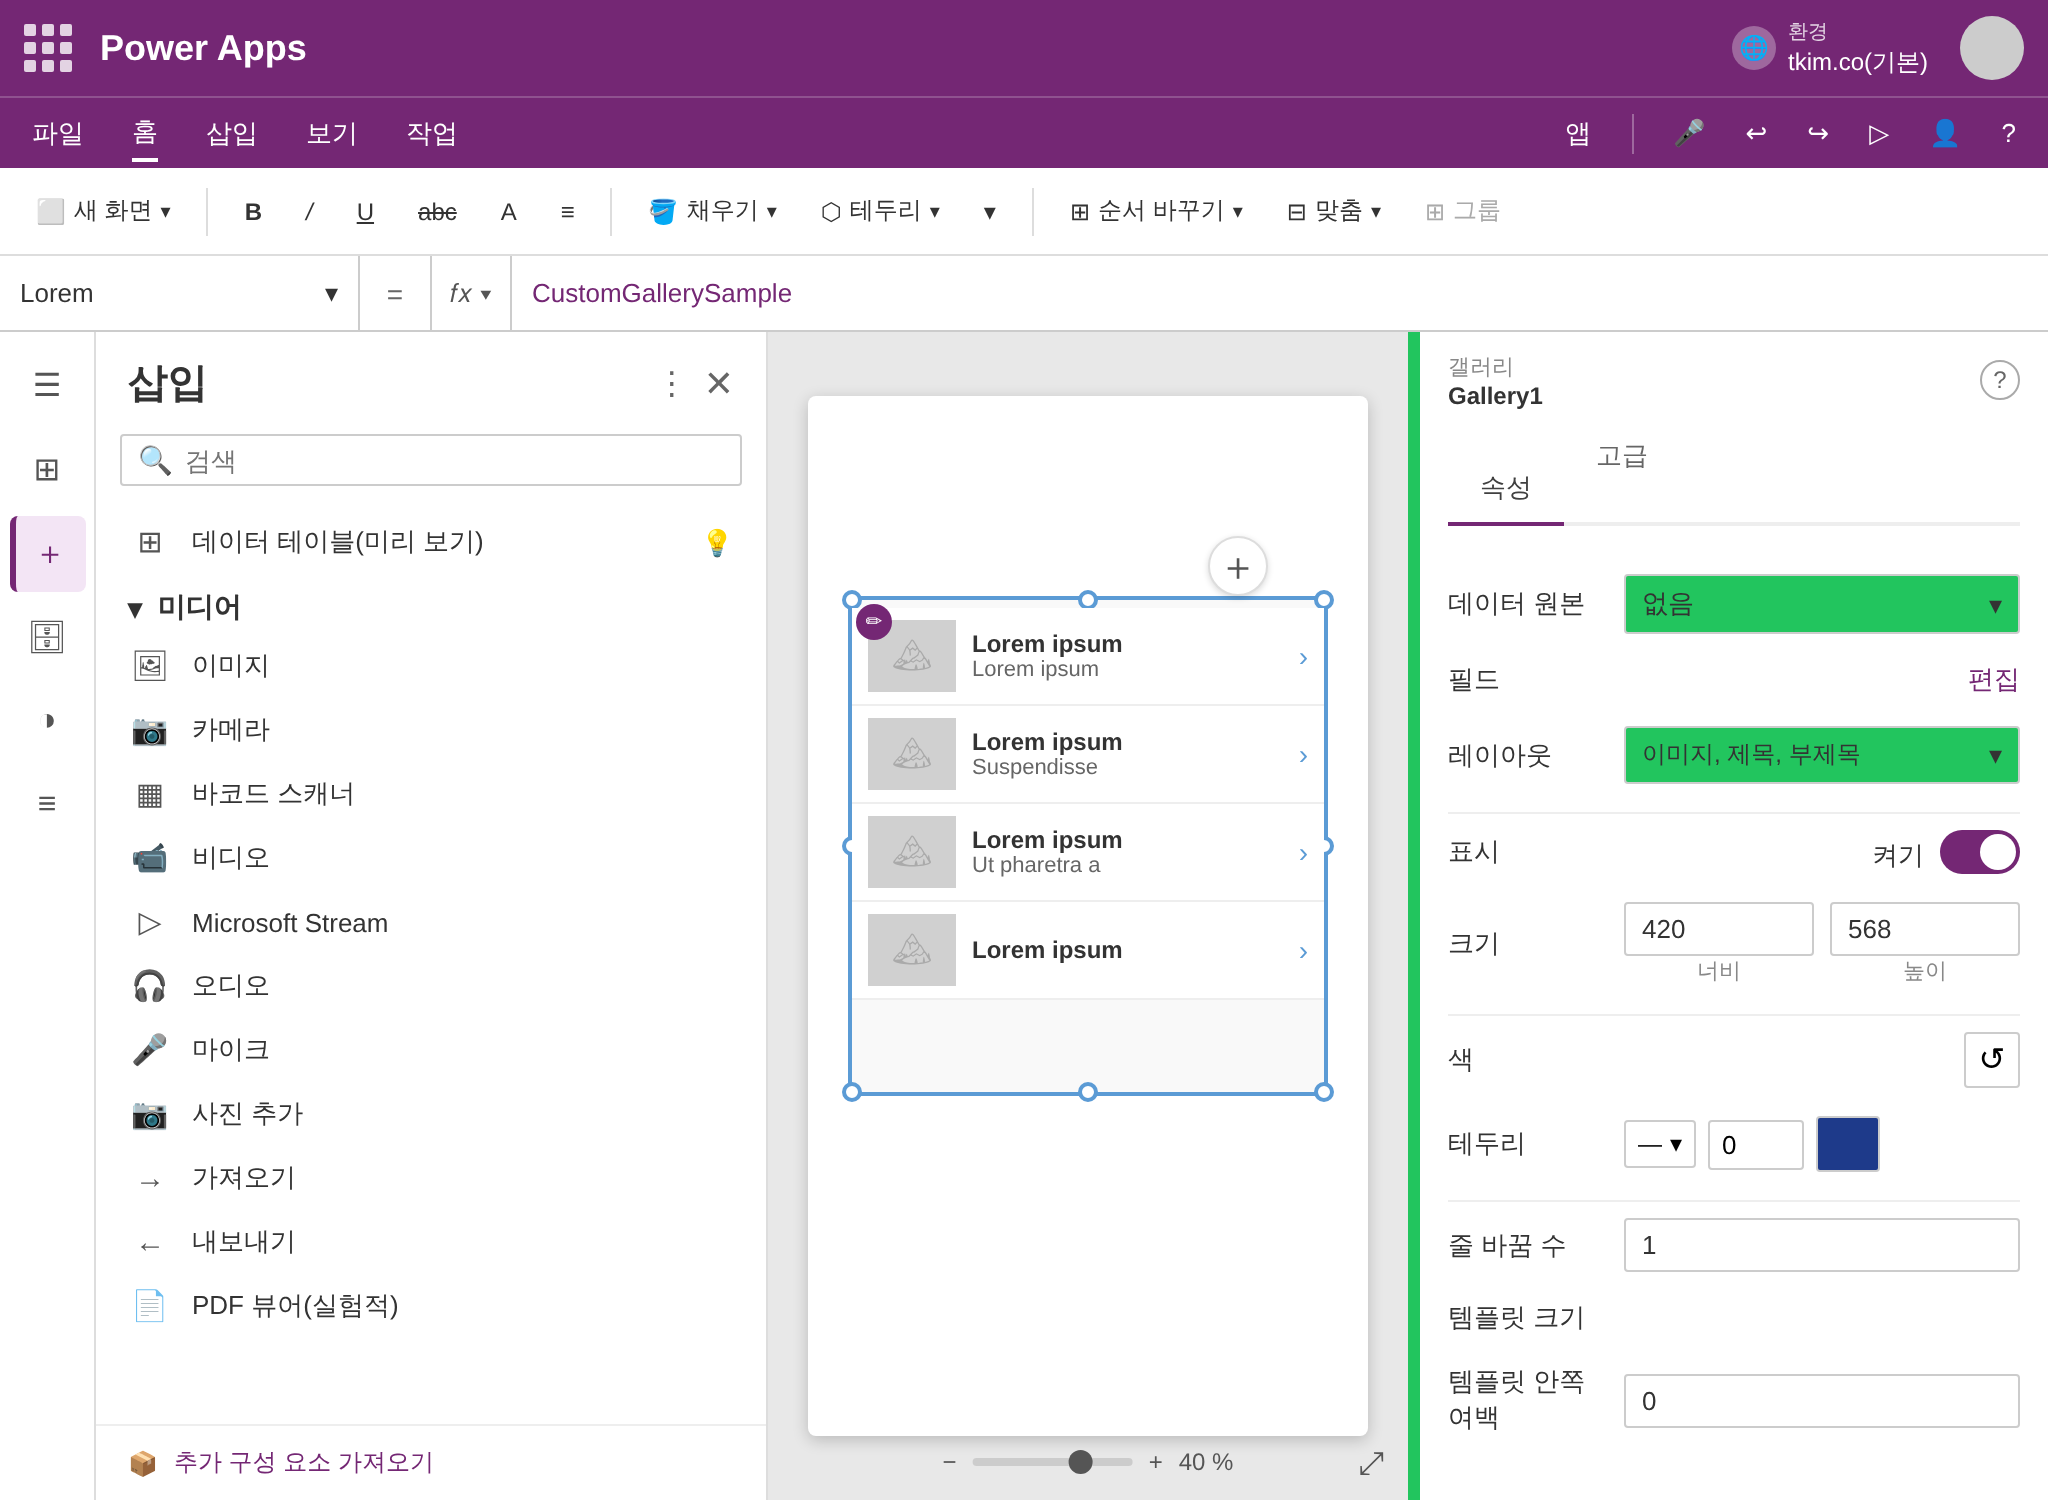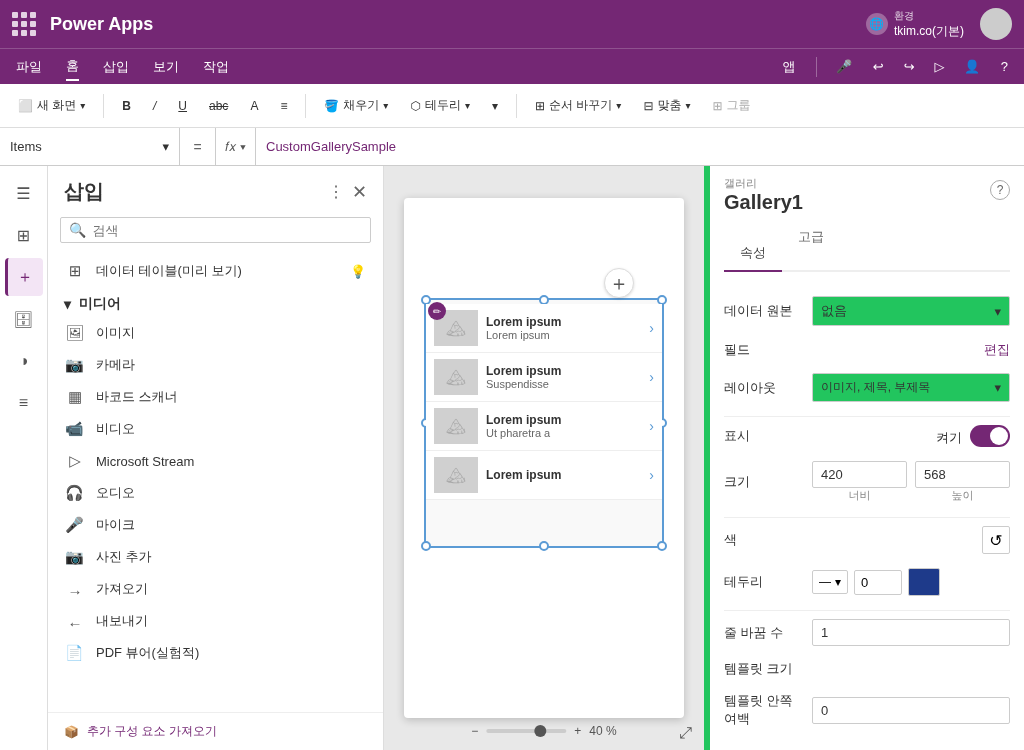--- a/index.html
+++ b/index.html
@@ -330,21 +330,21 @@
       display: flex;
       flex-direction: column;
     }
     .rp-header {
       padding: 10px 14px 0;
       display: flex;
       align-items: flex-start;
       justify-content: space-between;
     }
     .rp-label { font-size: 11px; color: #888; }
-    .rp-title { font-size: 20px; font-weight: 600; color: #333; text-align: center; }
+    .rp-title { font-size: 12px; font-weight: 600; color: #333; text-align: center; }
     .rp-help { width: 20px; height: 20px; border-radius: 50%; border: 1px solid #aaa; display:flex; align-items:center; justify-content:center; font-size: 12px; color: #666; cursor: pointer; margin-top: 4px; }
     .rp-tabs {
       display: flex;
       border-bottom: 2px solid #eee;
       margin: 8px 14px 0;
     }
     .rp-tab {
       padding: 6px 16px 8px;
       font-size: 13px;
       cursor: pointer;
@@ -499,21 +499,21 @@
     <span class="toolbar-chevron">▾</span>
   </div>
   <div class="toolbar-btn" style="color:#aaa">
     <span>⊞</span>
     <span>그룹</span>
   </div>
 </div>
 
 <div class="formulabar">
   <div class="formulabar-name">
-    <span>Items</span>
+    <span>Lorem</span>
     <span>▾</span>
   </div>
   <div class="formulabar-eq">=</div>
   <div class="formulabar-fx">𝑓𝑥 ▾</div>
   <input class="formulabar-input" value="CustomGallerySample" style="">
 </div>
 
 <div class="main-layout">
 
   <div class="icon-sidebar">

